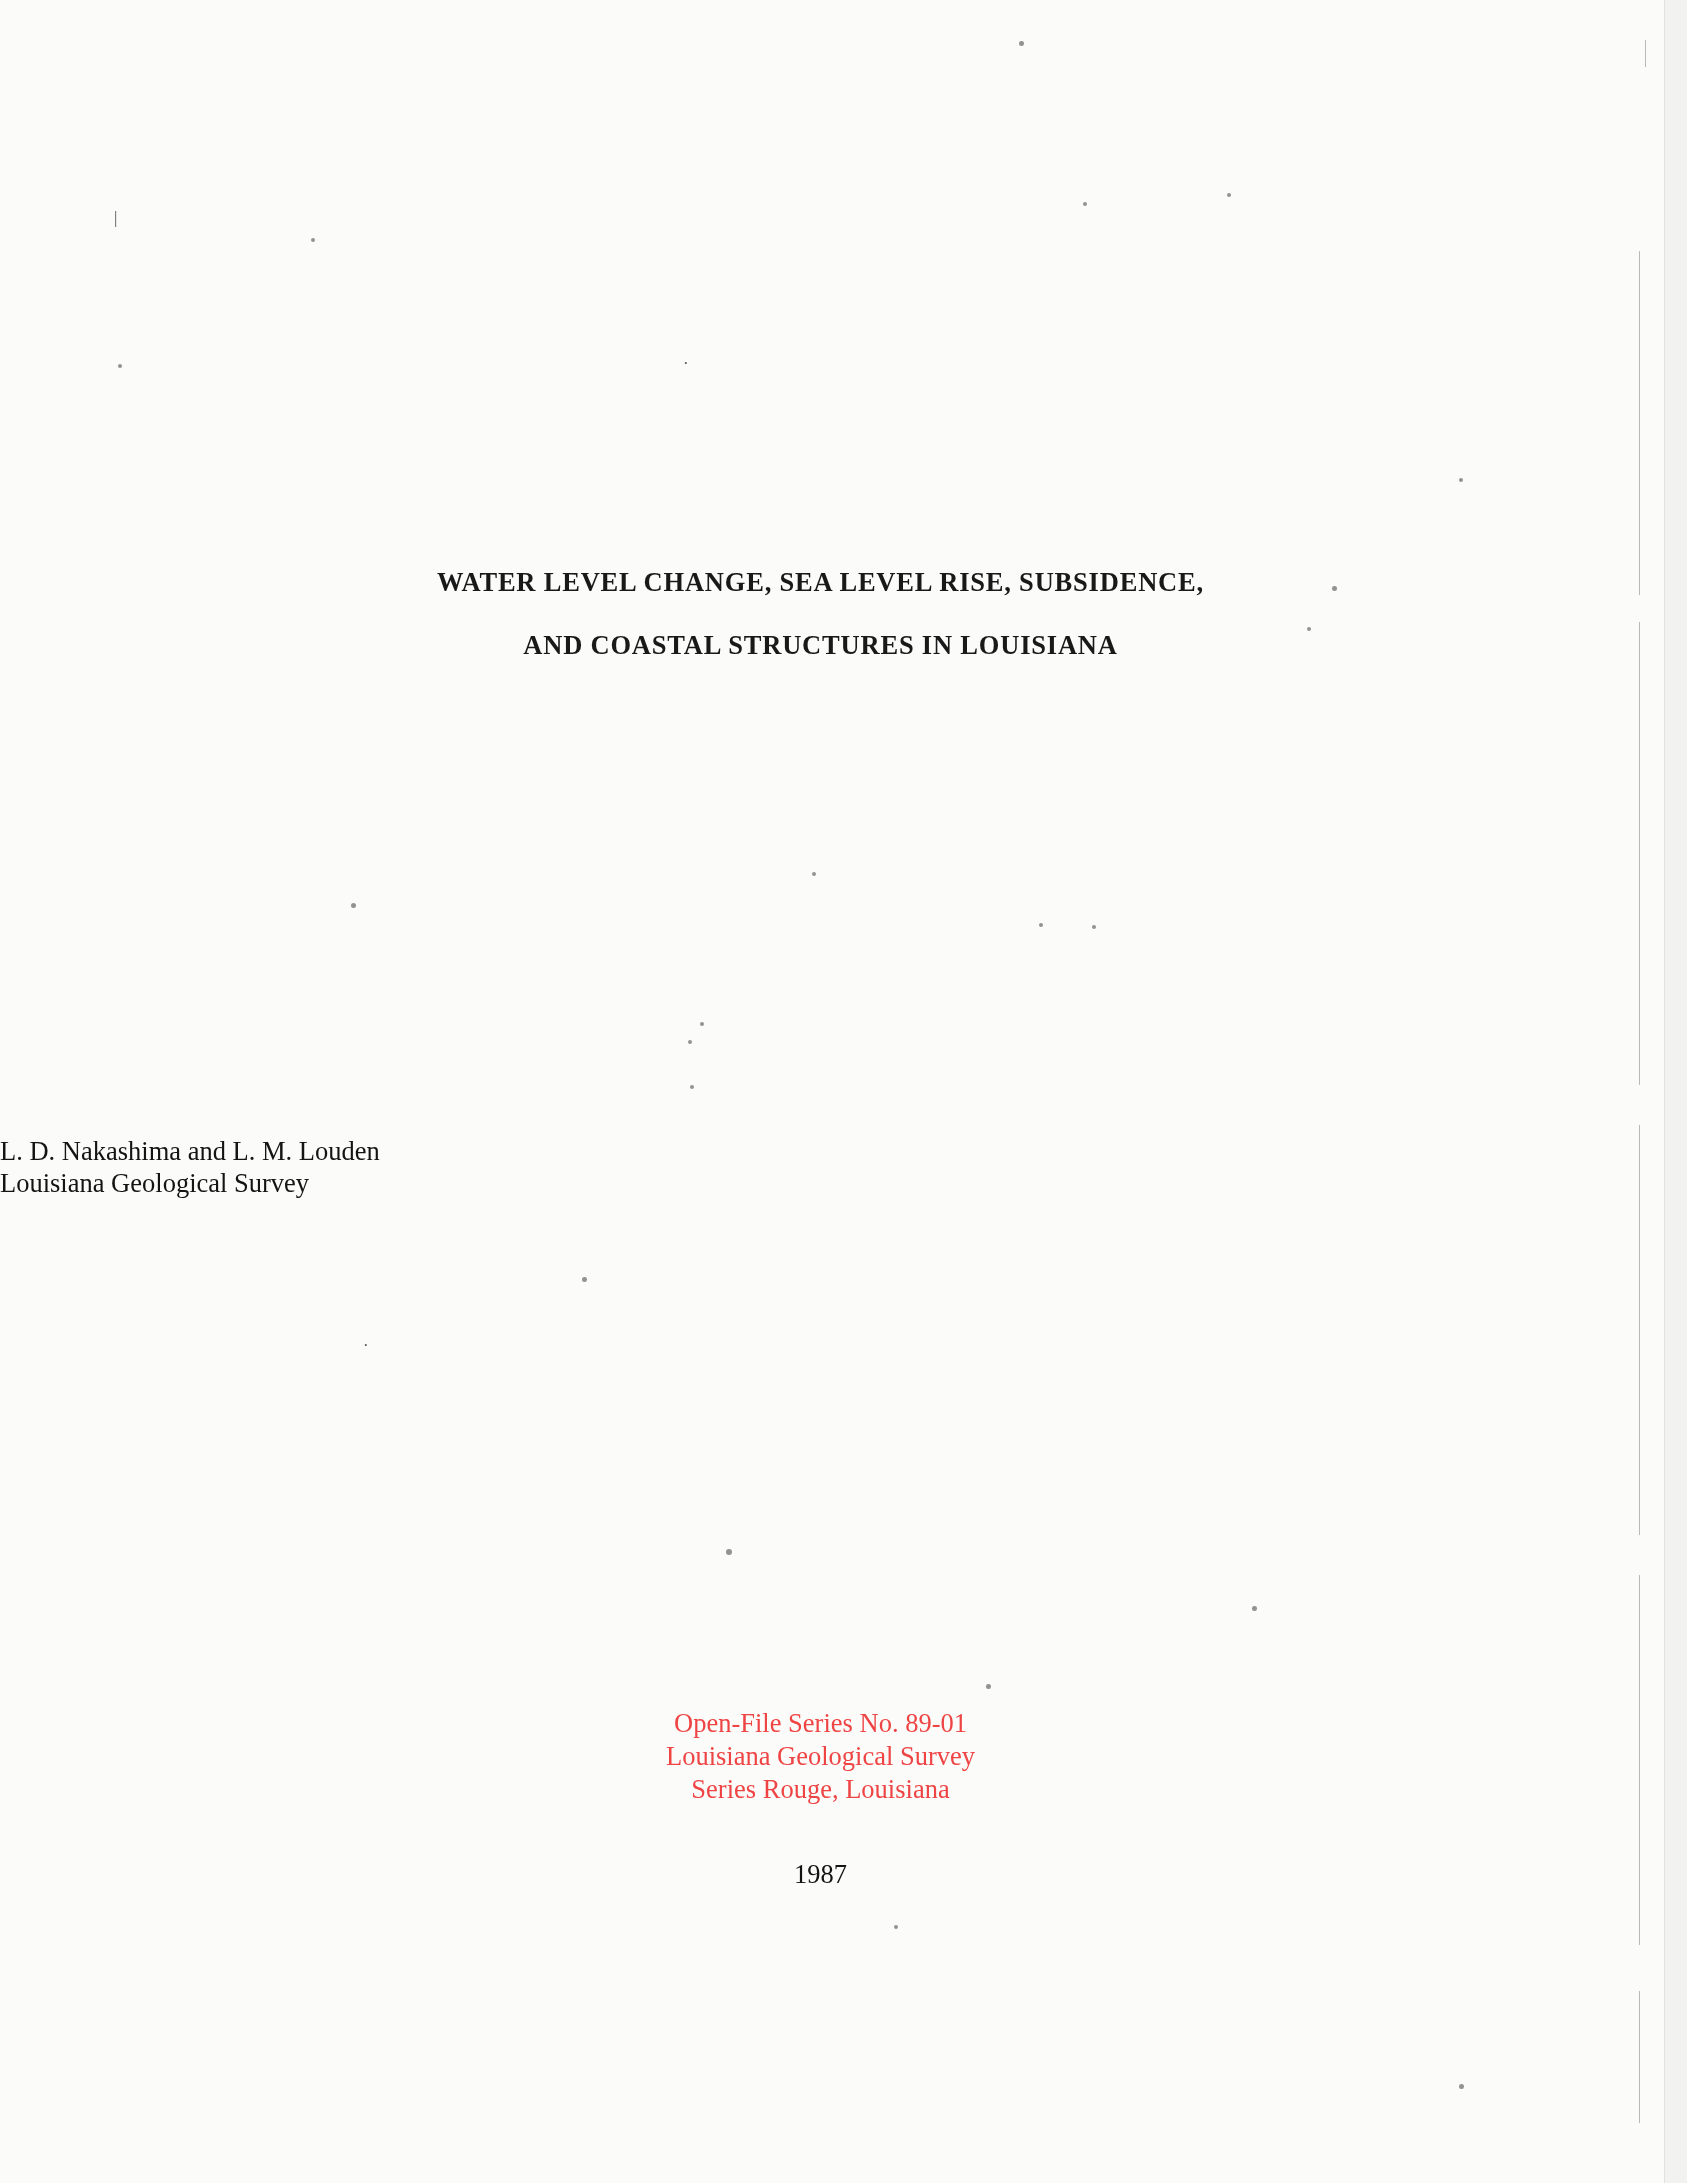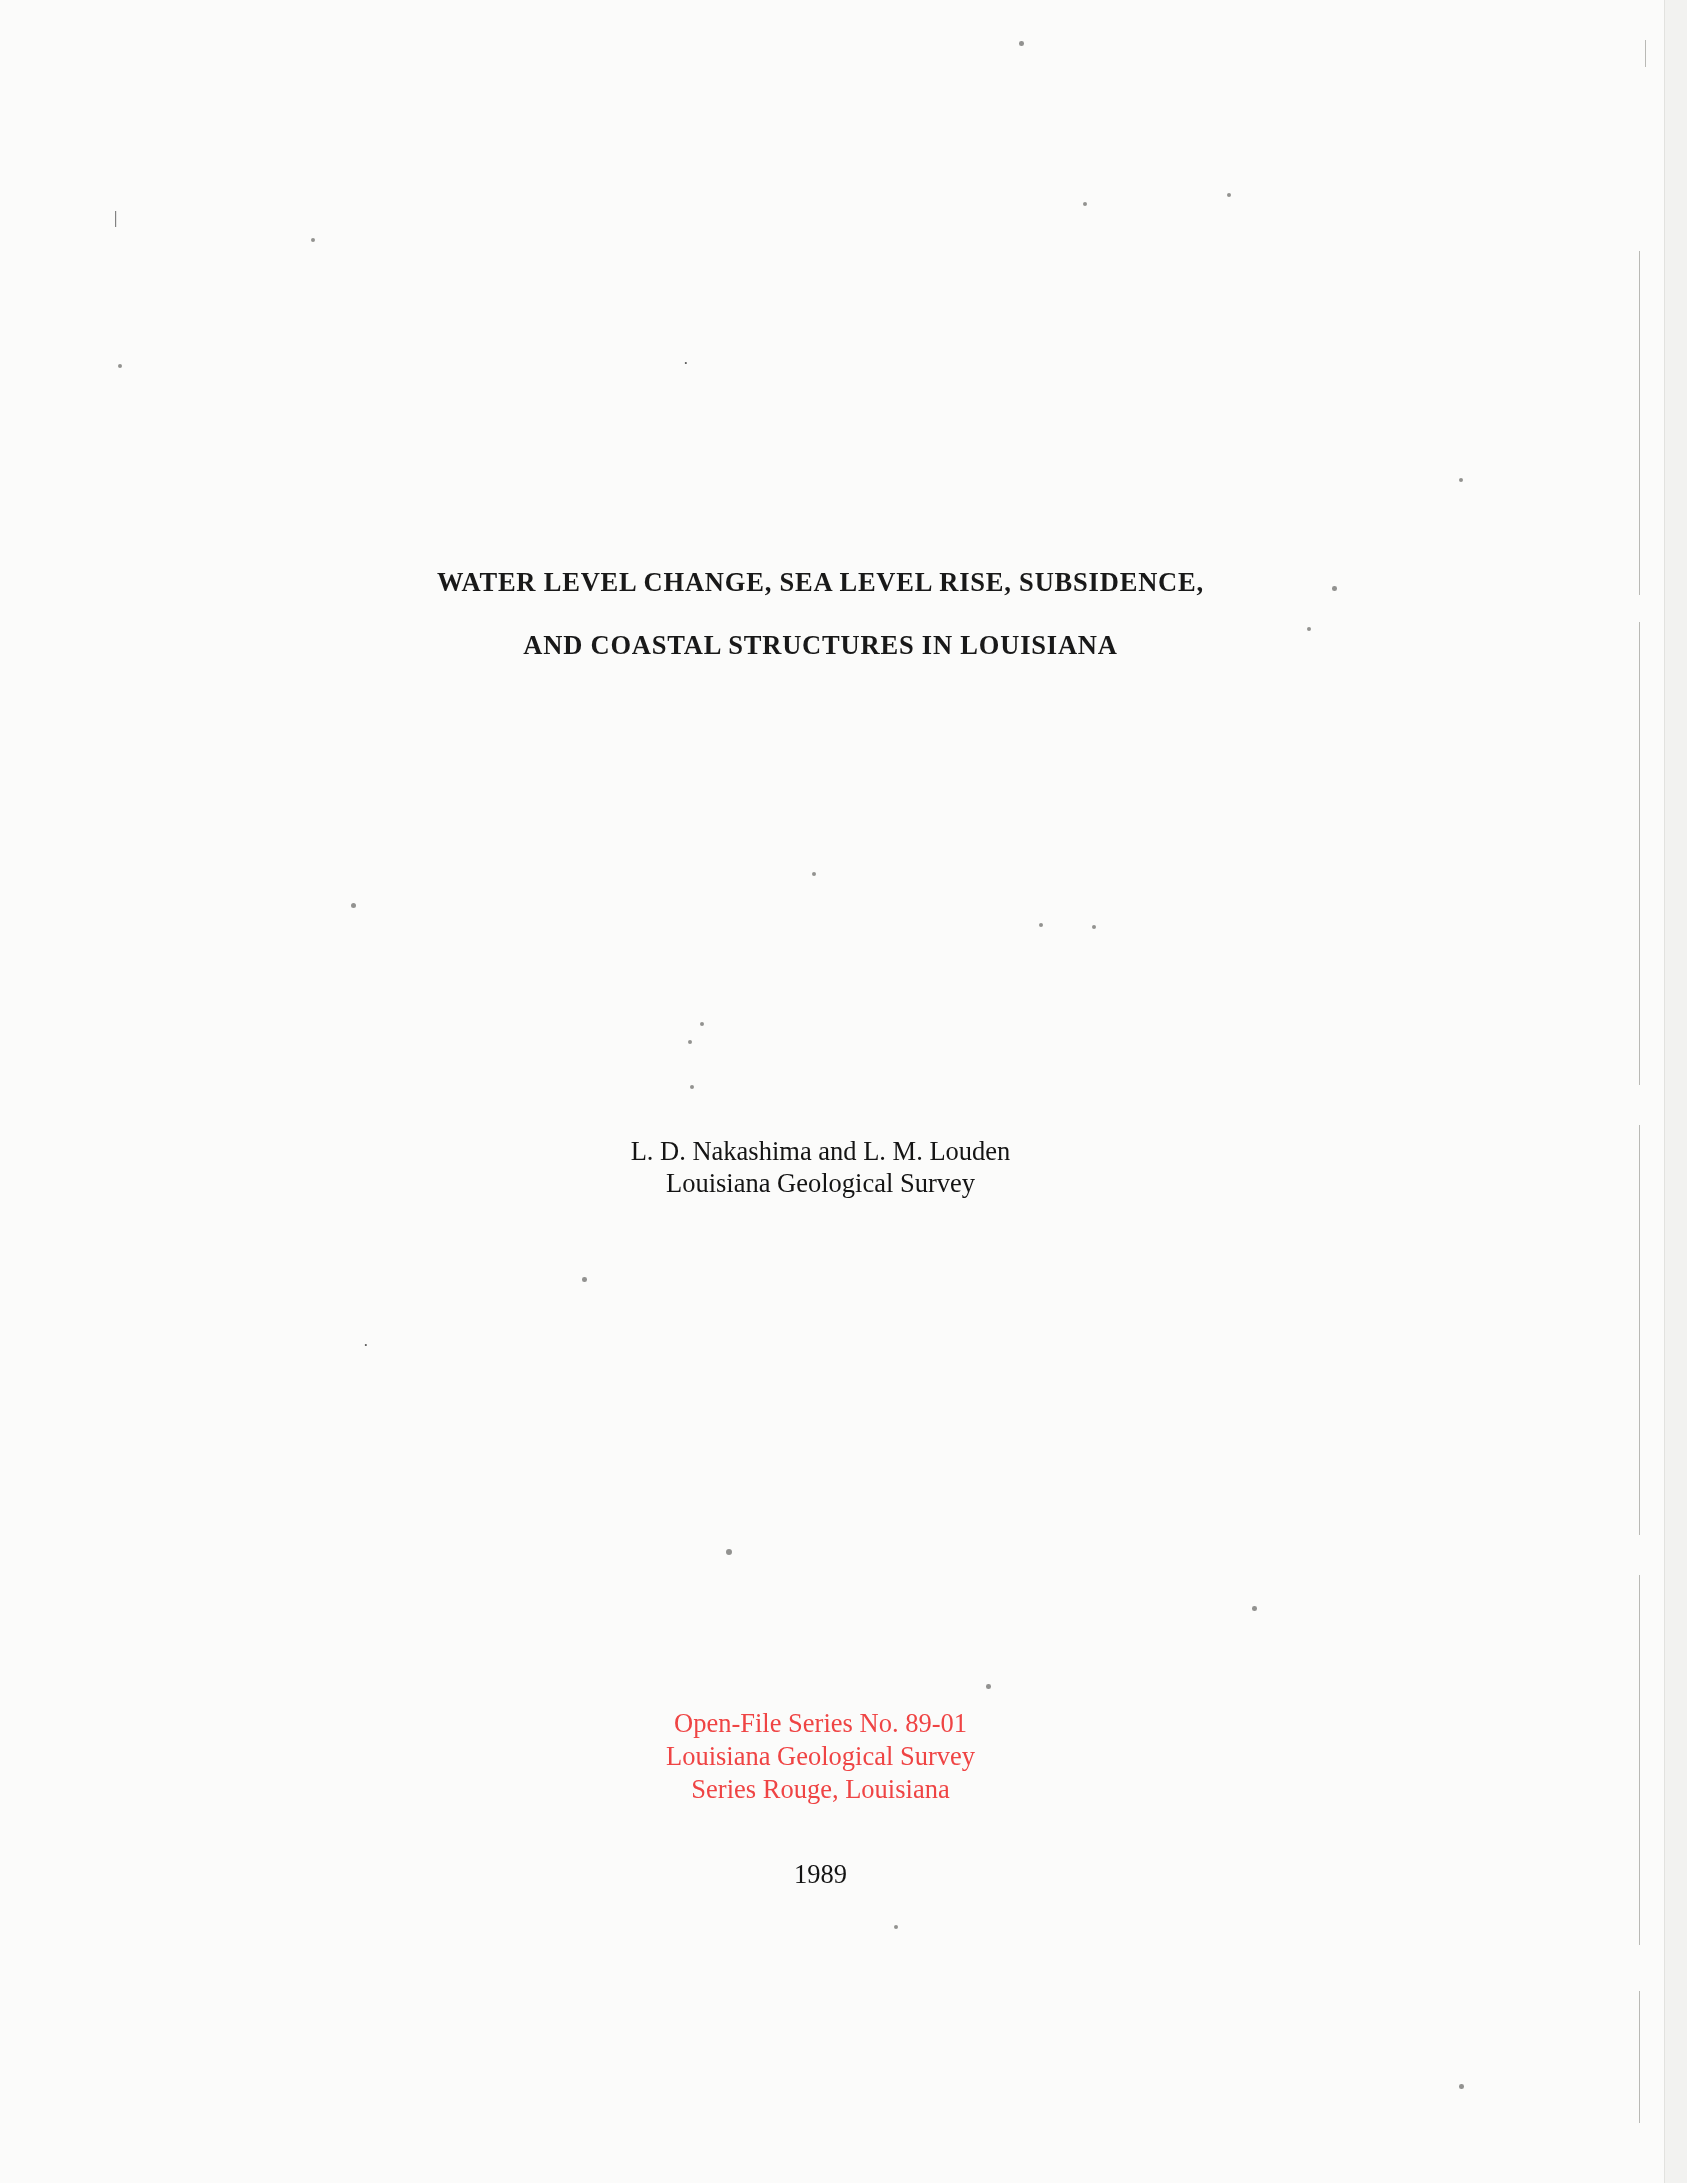--- a/index.html
+++ b/index.html
@@ -53,21 +53,21 @@
     font-weight: 600;
     color: #1a1a1a;
     letter-spacing: 0.3px;
     margin-top: 14.6px;
   }
   .authors-block {
     position: absolute;
     left: 0;
     top: 1135px;
     width: 1641px;
-    text-align: center;
+    text-align: left;
   }
   .author-name {
     font-size: 26.5px;
     line-height: 1.22;
     color: #141414;
   }
   .author-org {
     font-size: 26.5px;
     line-height: 1.22;
     color: #141414;
@@ -155,16 +155,16 @@
     <div class="author-name">L. D. Nakashima and L. M. Louden</div>
     <div class="author-org">Louisiana Geological Survey</div>
   </div>
 
   <div class="imprint-block">
     <div class="imprint-line">Open-File Series No. 89-01</div>
     <div class="imprint-line">Louisiana Geological Survey</div>
     <div class="imprint-line">Series Rouge, Louisiana</div>
   </div>
 
-  <div class="year-line">1989</div>
+  <div class="year-line">1987</div>
 
 </div>
 
 
 </body></html>

